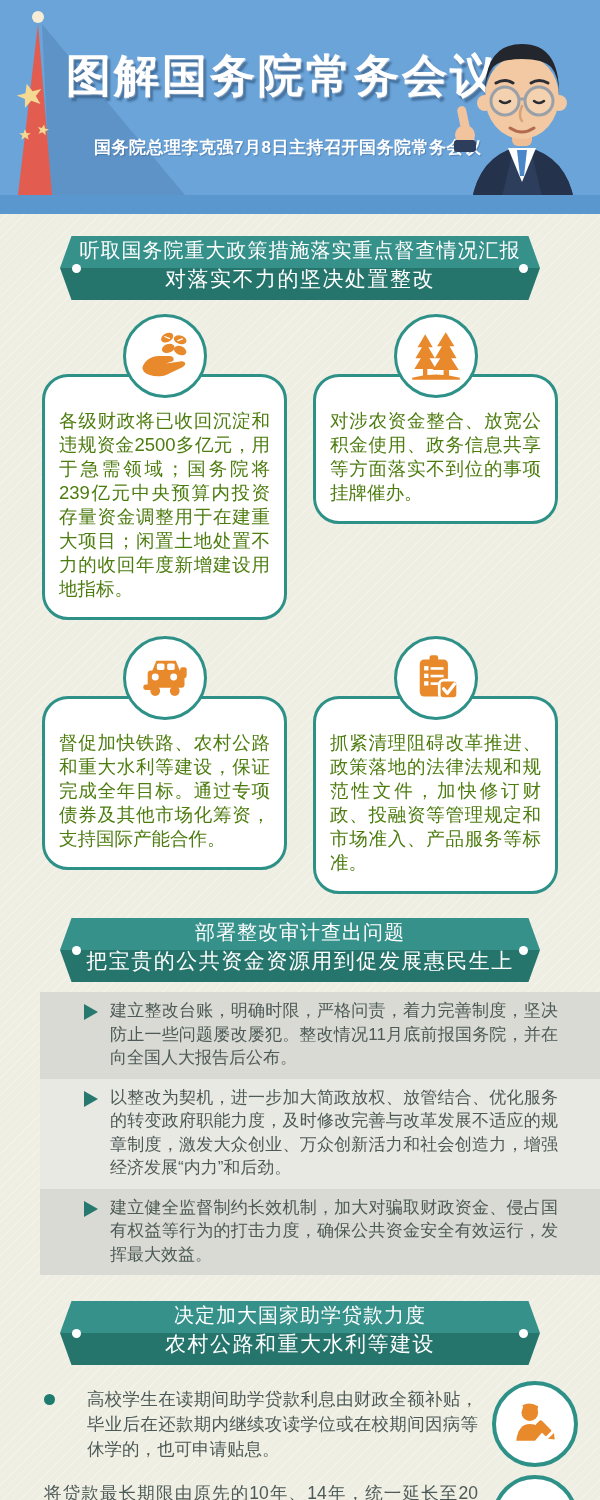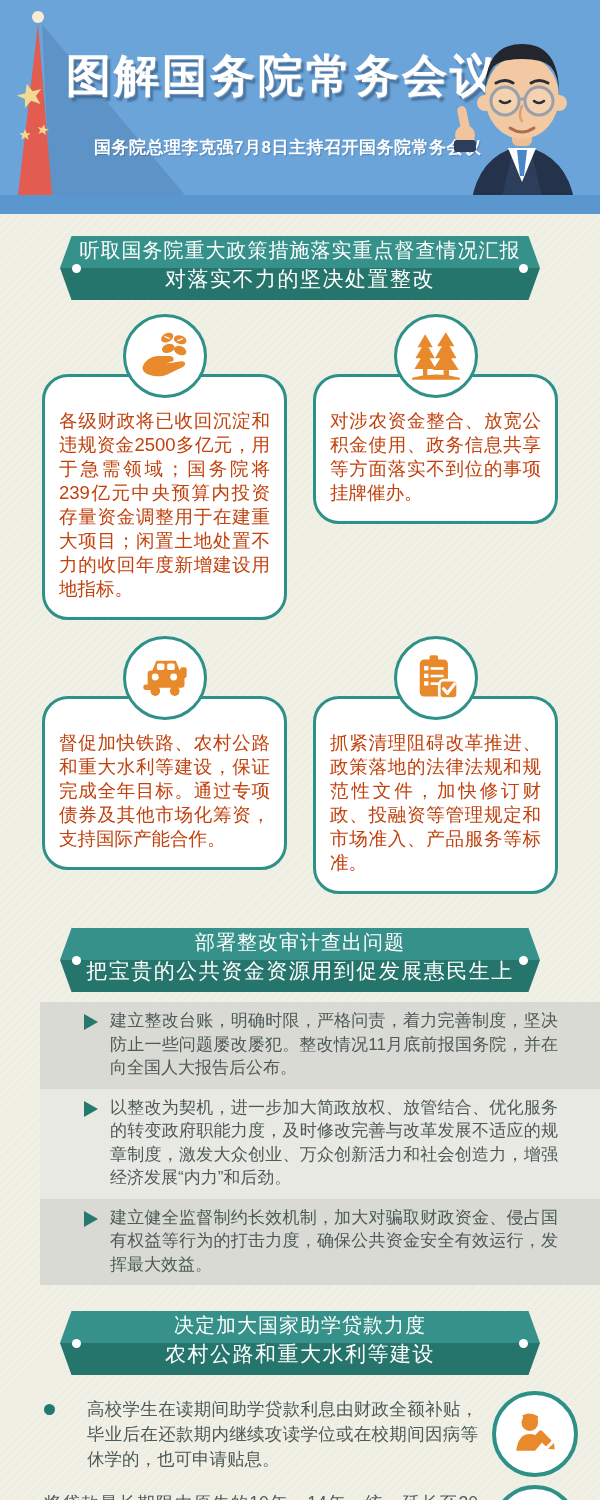--- a/index.html
+++ b/index.html
@@ -20,31 +20,31 @@
   
   .banner{position:relative;width:480px;margin:0 auto;padding:0 0 7px;
           background:linear-gradient(to bottom,#35918A 0%,#35918A 50%,#26756C 50%,#26756C 100%);
           -webkit-clip-path:polygon(0 50%,2.4% 0,97.6% 0,100% 50%,97.6% 100%,2.4% 100%);
           clip-path:polygon(0 50%,2.4% 0,97.6% 0,100% 50%,97.6% 100%,2.4% 100%);
           text-align:center;color:#fff;}
   .banner .dot{position:absolute;top:50%;width:9px;height:9px;margin-top:-4.5px;border-radius:50%;background:#fff;}
   .banner .dot.l{left:12px}.banner .dot.r{right:12px}
   .banner-line1{font-size:20px;line-height:28px;letter-spacing:1px;}
   .banner-line2{font-size:21px;line-height:29px;letter-spacing:1.5px;}
-  .banner1{margin-top:22px}.banner2{margin-top:34px}.banner3{margin-top:26px}
+  .banner1{margin-top:22px}.banner2{margin-top:24px}.banner3{margin-top:26px}
   
   .cards{width:516px;margin:14px auto 0;display:grid;grid-template-columns:1fr 1fr;
          column-gap:26px;row-gap:16px;align-items:start;}
   .card{position:relative;}
   .card-icon{position:absolute;top:0;left:50%;transform:translateX(-50%);width:78px;height:78px;
              border-radius:50%;background:#fff;border:3px solid #2E9188;z-index:2;
              display:flex;align-items:center;justify-content:center;}
   .card-box{margin-top:60px;background:#fff;border:3px solid #2E9188;border-radius:26px;
             padding:32px 14px 16px;}
-  .card-text{margin:0;font-size:18.5px;line-height:24px;color:#c2410c;text-align:justify;}
+  .card-text{margin:0;font-size:18.5px;line-height:24px;color:#4d7c0f;text-align:justify;}
   
   .bands{margin-top:10px;padding-left:40px;}
   .band{display:flex;align-items:flex-start;padding:7px 42px 9px 44px;}
   .band.dark{background:#D9DAD3;}
   .band.light{background:#E9E9E4;}
   .tri{flex:0 0 auto;width:0;height:0;margin:5px 12px 0 0;
        border-left:14px solid #27796F;border-top:8px solid transparent;border-bottom:8px solid transparent;}
   .band p{margin:0;font-size:17px;line-height:23.5px;color:#4D5A57;text-align:justify;}
   
   .rows{margin-top:16px;padding:0 22px 0 44px;}

